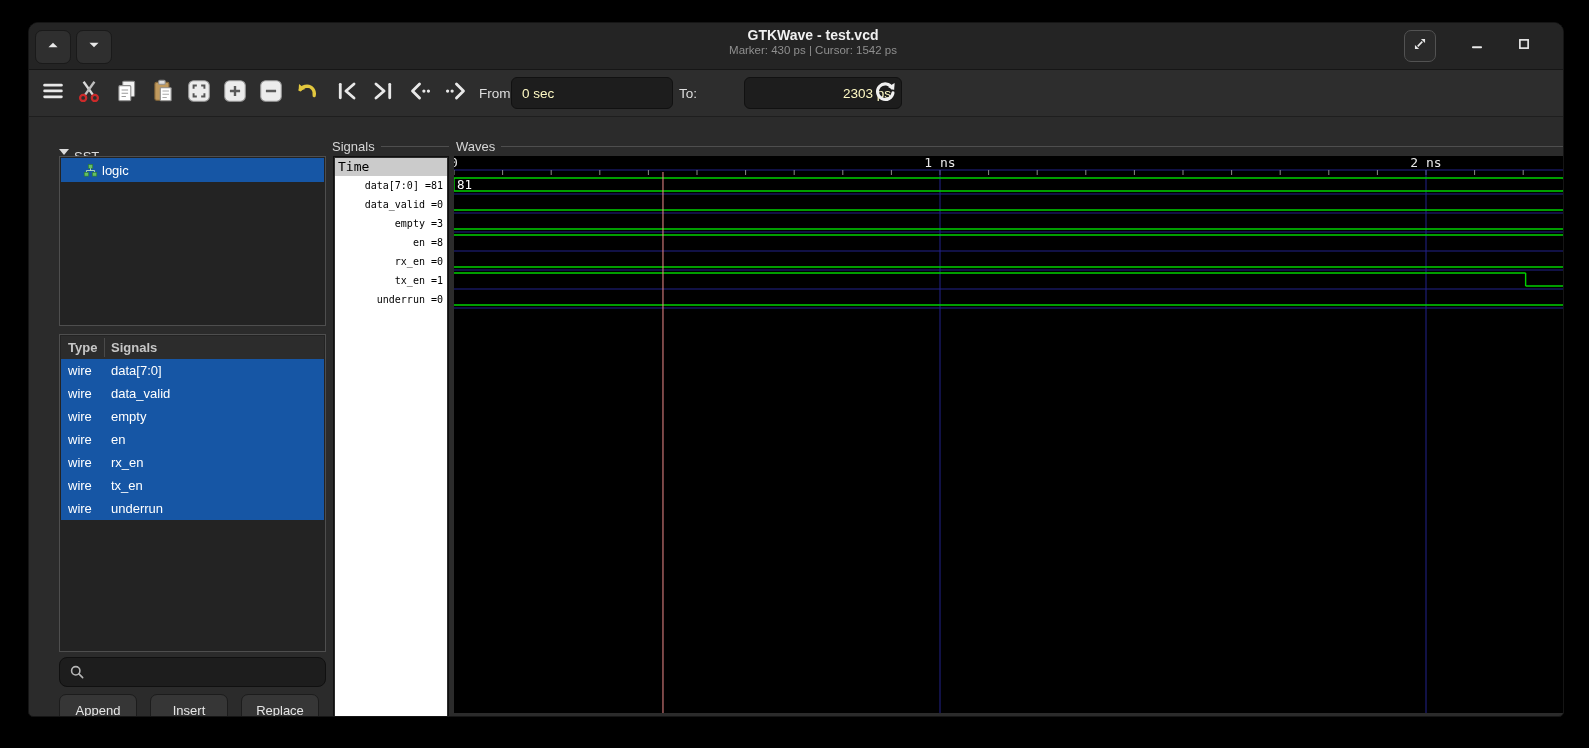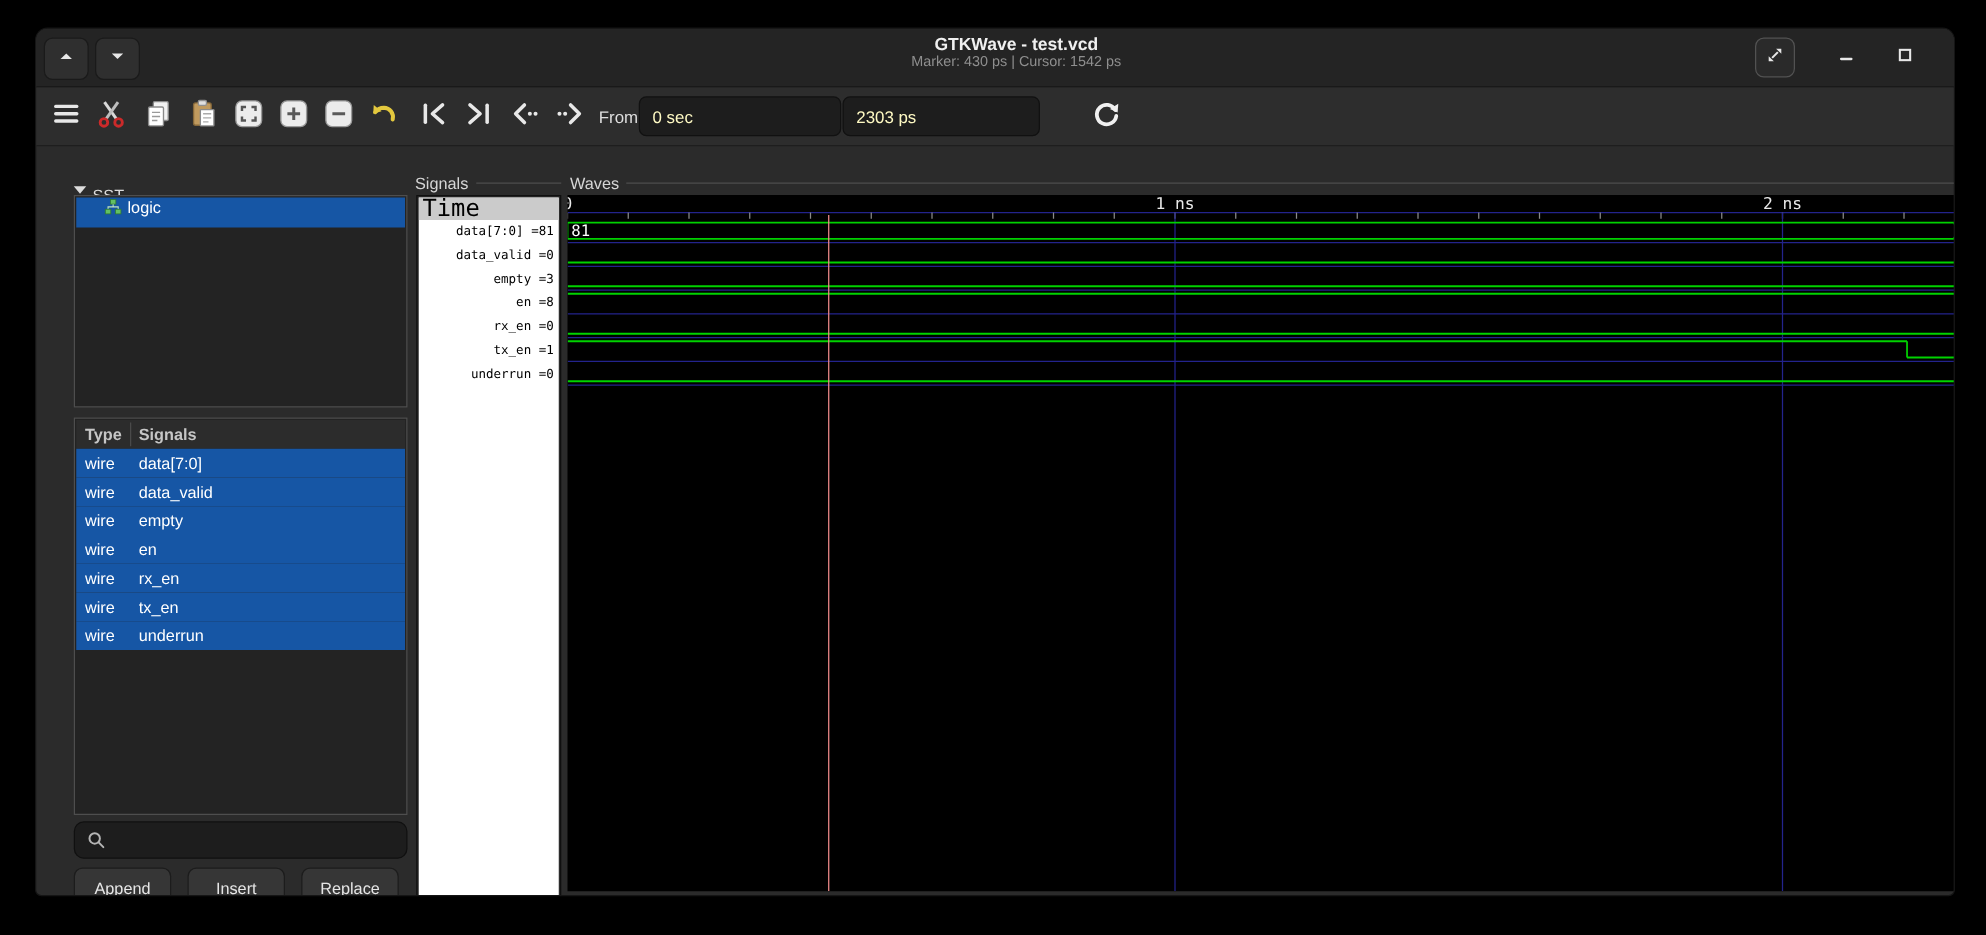--- a/index.html
+++ b/index.html
@@ -27,40 +27,40 @@
   
   .frame-label{position:absolute;font-size:13px;color:#d6d6d6;}
   .frame-line{position:absolute;height:1px;background:#4e4e4e;}
   .gtk-frame{position:absolute;background:#232323;border:1px solid #4e4e4e;box-sizing:border-box;}
   
   #sst-header{position:absolute;left:30px;top:126px;display:flex;align-items:flex-start;gap:5px;}
   #sst-arrow{width:0;height:0;border-left:5px solid transparent;border-right:5px solid transparent;border-top:6px solid #dcdcdc;}
   #sst-label{font-size:13px;color:#dcdcdc;}
   #sst-label .mn{text-decoration:underline;}
   .tree-row{position:absolute;left:1px;right:1px;top:1px;height:24px;background:#1656a5;color:#fff;
-    display:flex;align-items:flex-start;font-size:13px;}
+    display:flex;align-items:center;font-size:13px;}
   .tree-row .ticon{margin-left:22px;margin-right:4px;display:flex;}
   
   #table-header{position:absolute;left:1px;right:1px;top:1px;height:23px;background:#2c2c2c;border-bottom:1px solid #1a1a1a;text-align:right;}
   #table-header .col{position:absolute;top:0;height:23px;line-height:23px;font-size:13px;font-weight:bold;color:#c6c6c6;}
   #table-header .divider{position:absolute;left:43px;top:2px;width:1px;height:19px;background:#4a4a4a;}
   .sig-row{position:absolute;left:1px;right:1px;height:23px;background:#1656a5;color:#fff;font-size:13px;line-height:23px;}
   .sig-row .t{position:absolute;left:7px;}
   .sig-row .n{position:absolute;left:50px;}
   
   #search-box{position:absolute;left:30px;top:634px;width:267px;height:30px;background:#1d1d1d;border:1px solid #101010;
     border-radius:8px;box-sizing:border-box;display:flex;align-items:center;}
   #search-input{flex:1;background:transparent;border:none;outline:none;color:#eee;font-size:13px;padding:0 6px;}
   #action-buttons{position:absolute;left:30px;top:671px;width:260px;height:33px;display:flex;gap:13px;}
   .act-btn{flex:1;background:#363636;border:1px solid #1c1c1c;border-radius:7px;color:#e6e6e6;font-size:13px;
     display:flex;align-items:center;justify-content:center;font-family:"Liberation Sans",sans-serif;}
   
   #signals-panel{position:absolute;left:304px;top:133px;width:116px;height:580px;background:#2b2b2b;border:1px solid #0f0f0f;box-sizing:border-box;}
   #signals-list{position:absolute;left:1px;top:1px;width:112px;height:563px;background:#ffffff;overflow:hidden;}
-  #time-header{height:18px;background:#cbcbcb;color:#000;font-family:"DejaVu Sans Mono",monospace;font-size:19px;
+  #time-header{height:18px;background:#cbcbcb;color:#000;font-family:"DejaVu Sans Mono",monospace;font-size:13px;
     line-height:18px;padding-left:3px;}
   .sigval-row{height:19px;font-family:"DejaVu Sans Mono",monospace;font-size:10px;line-height:19px;color:#000;
     text-align:right;padding-right:4px;white-space:pre;}
   
   #waves-canvas{position:absolute;left:425px;top:133px;width:1121px;height:557px;background:#000;overflow:hidden;}
 </style>
 </head>
 <body>
 
 <div id="stage">
@@ -203,21 +203,21 @@
             <span><svg width="26" height="26" viewBox="0 0 24 24">
                 <path d="M11.5 5.5 L18 12 L11.5 18.5" fill="none" stroke="#e8e8e8" stroke-width="2.6" stroke-linecap="round" stroke-linejoin="round"></path>
                 <circle cx="3.3" cy="12" r="1.5" fill="#e8e8e8"></circle>
                 <circle cx="7.5" cy="12" r="1.5" fill="#e8e8e8"></circle>
               </svg></span>
           </div>
         </div>
       <div class="tool-label" style="left:450px">From:</div>
       <input class="tool-input" style="left: 482px; width: 162px;" value="0 sec">
       <div class="tool-label" style="left:650px">To:</div>
-      <input class="tool-input" style="left: 645px; width: 158px;" value="2303 ps">
+      <input class="tool-input" style="left: 715px; width: 158px; text-align: right;" value="2303 ps">
       <div class="tool-btn" style="left:840px">
         <span>
           <svg width="26" height="26" viewBox="0 0 24 24">
             <path d="M18.6 9.2 A7.2 7.2 0 1 0 19.4 13.6" fill="none" stroke="#f0f0f0" stroke-width="2.8" stroke-linecap="round"></path>
             <path d="M20.9 4.6 L20.4 11 L14.7 8.4 Z" fill="#f0f0f0"></path>
           </svg>
         </span>
       </div>
     </div>
 

